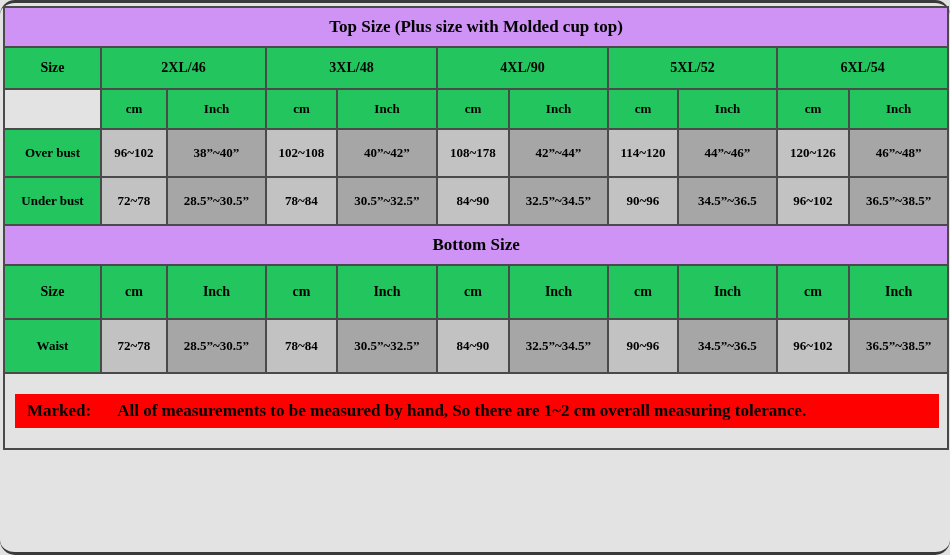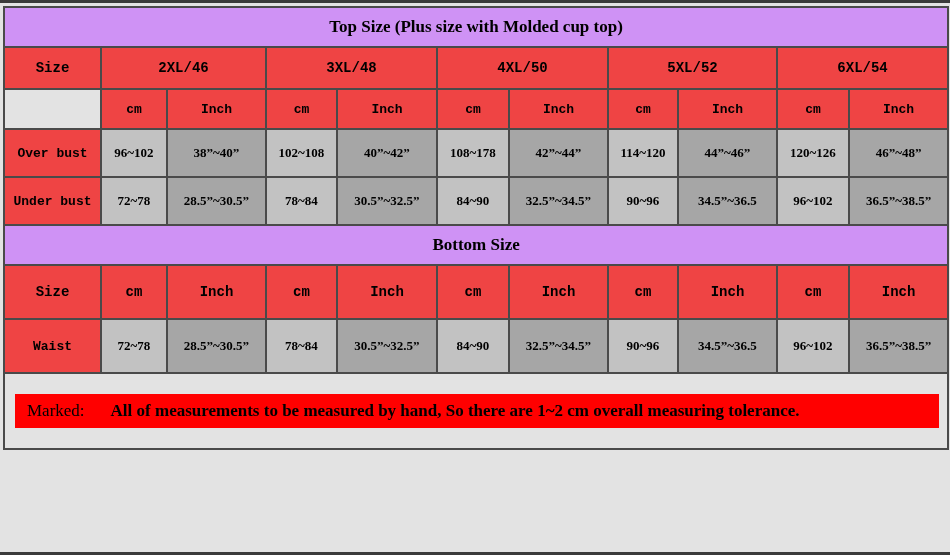--- a/index.html
+++ b/index.html
@@ -15,20 +15,21 @@
   }
   .chart-frame {
     position: relative;
     width: 950px;
     height: 555px;
     box-sizing: border-box;
     background: #e3e3e3;
     border-top: 3px solid #3a3a3a;
     border-bottom: 3px solid #3a3a3a;
     padding: 3px 3px 0 3px;
+    border-radius: 15px;
   }
   table.sizetable {
     width: 944px;
     border-collapse: collapse;
     table-layout: fixed;
     font-size: 13px;
   }
   table.sizetable td {
     border: 2px solid #4a4a4a;
     text-align: center;
@@ -41,21 +42,21 @@
   td.banner {
     background: #cf92f5;
     text-align: left;
     padding-left: 10px;
     height: 38px;
     font-size: 17px;
     border: 2px solid #6b4a80;
     color: #111;
   }
   
-  td.lite   { background: #ef4444; font-family: Liberation Mono, monospace; }
+  td.lite   { background: #22c55e; }
   td.cmcell { background: #c2c2c2; }
   td.incell { background: #a6a6a6; }
   td.blank  { background: #e3e3e3; }
 
   tr.rowsize td, tr.rowcup td { height: 40px; font-size: 14px; }
   tr.rowunits td { height: 38px; font-size: 13px; }
   tr.rowmeas td  { height: 46px; font-size: 13px; }
   tr.rowbsize td { height: 52px; font-size: 14px; }
   tr.rowbmeas td { height: 52px; font-size: 13px; }
 
@@ -70,21 +71,21 @@
     background: #ff0000;
     margin: 17px 8px 17px 10px;
     height: 34px;
     display: flex;
     align-items: center;
     padding-left: 12px;
     white-space: nowrap;
   }
   .note-marked {
     font-size: 17px;
-    font-weight: normal;
+    font-weight: bold;
     color: #000;
     padding-right: 26px;
   }
   .note-body {
     font-size: 17px;
     font-weight: bold;
     color: #000;
   }
 </style>
 </head>
@@ -109,21 +110,21 @@
     <tbody>
 
       <tr>
         <td class="banner" colspan="11">Top Size (Plus size with Molded cup top)</td>
       </tr>
 
       <tr class="rowsize">
         <td class="lite">Size</td>
         <td class="lite" colspan="2">2XL/46</td>
         <td class="lite" colspan="2">3XL/48</td>
-        <td class="lite" colspan="2">4XL/50</td>
+        <td class="lite" colspan="2">4XL/90</td>
         <td class="lite" colspan="2">5XL/52</td>
         <td class="lite" colspan="2">6XL/54</td>
       </tr>
 
 
       <tr class="rowunits">
         <td class="blank"></td>
         <td class="lite">cm</td>
         <td class="lite">Inch</td>
         <td class="lite">cm</td>

